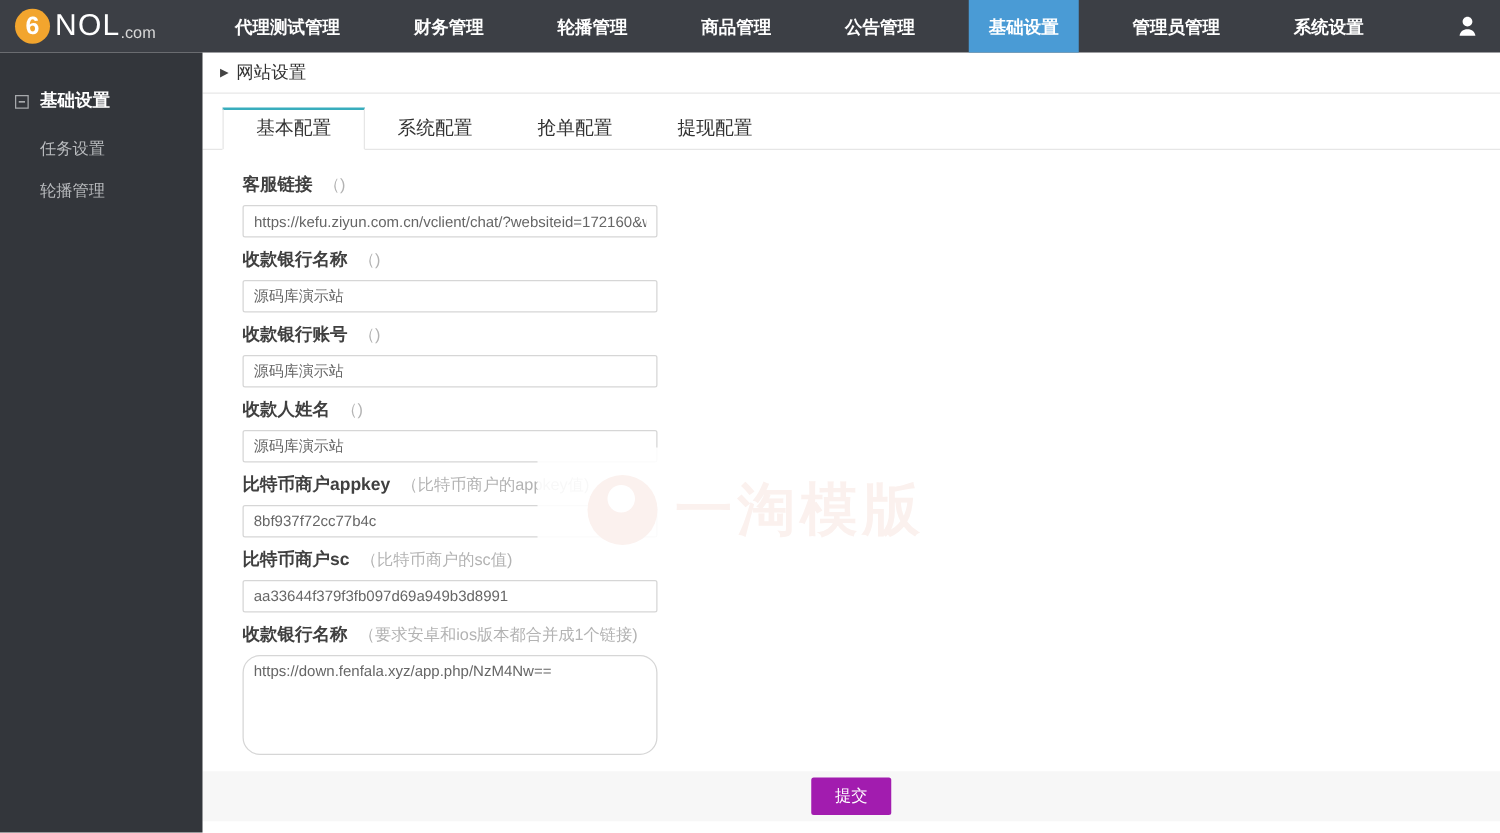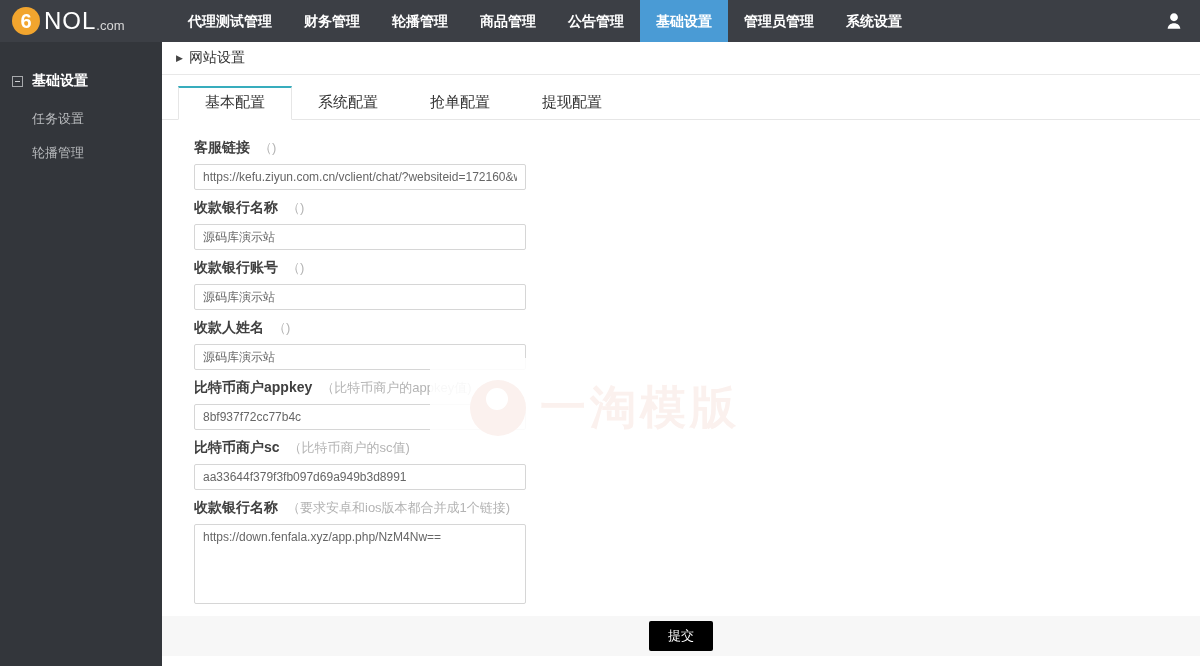--- a/index.html
+++ b/index.html
@@ -8,21 +8,21 @@
 
   
   .topbar { position:absolute; left:0; top:0; width:1200px; height:42px;
     background:#3c3f45; display:flex; align-items:stretch; z-index:30; }
   .logo { width:162px; display:flex; align-items:center; padding-left:12px; }
   .logo-badge { width:28px; height:28px; border-radius:50%; background:#f2a52e;
     color:#fff; font-size:20px; font-weight:700; display:flex; align-items:center;
     justify-content:center; margin-right:4px; }
   .logo-name { color:#fff; font-size:24px; font-weight:400; letter-spacing:1px; }
   .logo-suffix { color:#d8d8d8; font-size:13px; margin-top:8px; }
-  .nav { display:flex; align-items:stretch; margin-left:10px; }
+  .nav { display:flex; align-items:stretch; margin-left:10px;gap:27px; }
   .nav-item { color:#fff; font-size:14px; font-weight:700; line-height:42px;
     padding:0 16px; cursor:pointer; }
   .nav-item.active { background:#4a9bd5; }
   .topbar-right { margin-left:auto; display:flex; align-items:center; padding-right:16px; }
 
   
   .sidebar { position:absolute; left:0; top:42px; width:162px; height:624px;
     background:#33363b; z-index:20; }
   .side-section { display:flex; align-items:center; padding:30px 0 0 12px; }
   .collapse-box { width:11px; height:11px; border:1px solid #a7a9ac; display:flex;
@@ -47,38 +47,38 @@
     border-bottom:1px solid #fff; margin-bottom:-1px; padding-top:5px; }
 
   .form { padding:18px 0 0 32px; position:relative; }
   .field { margin-bottom:8px; }
   .field-label-row { height:20px; display:flex; align-items:center; margin-bottom:6px; }
   .field-label { font-size:14px; font-weight:700; color:#404040; }
   .field-hint { font-size:13px; color:#b3b3b3; margin-left:9px; }
   .text-input { width:332px; height:26px; border:1px solid #d6d6d6; border-radius:2px;
     padding:0 8px; font-size:12px; color:#666; outline:none; background:#fff;
     font-family:"Liberation Sans","DejaVu Sans",sans-serif; }
-  .textarea-input { width:332px; height:80px; border:1px solid #d6d6d6; border-radius:2px;
+  .textarea-input { width:332px; height:80px; border:1px solid #d6d6d6; border-radius:14px;
     padding:5px 8px; font-size:12px; color:#666; outline:none; resize:none;
     font-family:"Liberation Sans","DejaVu Sans",sans-serif; }
 
   
   .watermark { position:absolute; left:268px; top:238px; width:580px; height:100px;
     background:rgba(255,255,255,0.9); display:flex; align-items:center;
     pointer-events:none; z-index:10; }
   .wm-logo { width:56px; height:56px; border-radius:50%; background:#fbf1ee;
     margin:0 14px 0 40px; position:relative; }
   .wm-logo::after { content:""; position:absolute; left:16px; top:8px; width:22px;
     height:22px; border-radius:50%; background:#fff; }
   .wm-text { font-size:46px; font-weight:700; color:#fbf1ee; letter-spacing:4px; }
 
   
   .footer-band { margin-top:3px; height:40px; background:#f7f7f7; display:flex;
     align-items:center; justify-content:center; }
-  .submit-btn { background:#000000; color:#fff; border:none; border-radius:2px;
+  .submit-btn { background:#a21caf; color:#fff; border:none; border-radius:2px;
     font-size:13px; padding:6px 19px; cursor:pointer;
     font-family:"Liberation Sans","DejaVu Sans",sans-serif; }
 
   .user-icon svg { display:block; }
 </style>
 </head>
 <body>
 
 <div class="topbar">
   <div class="logo">

